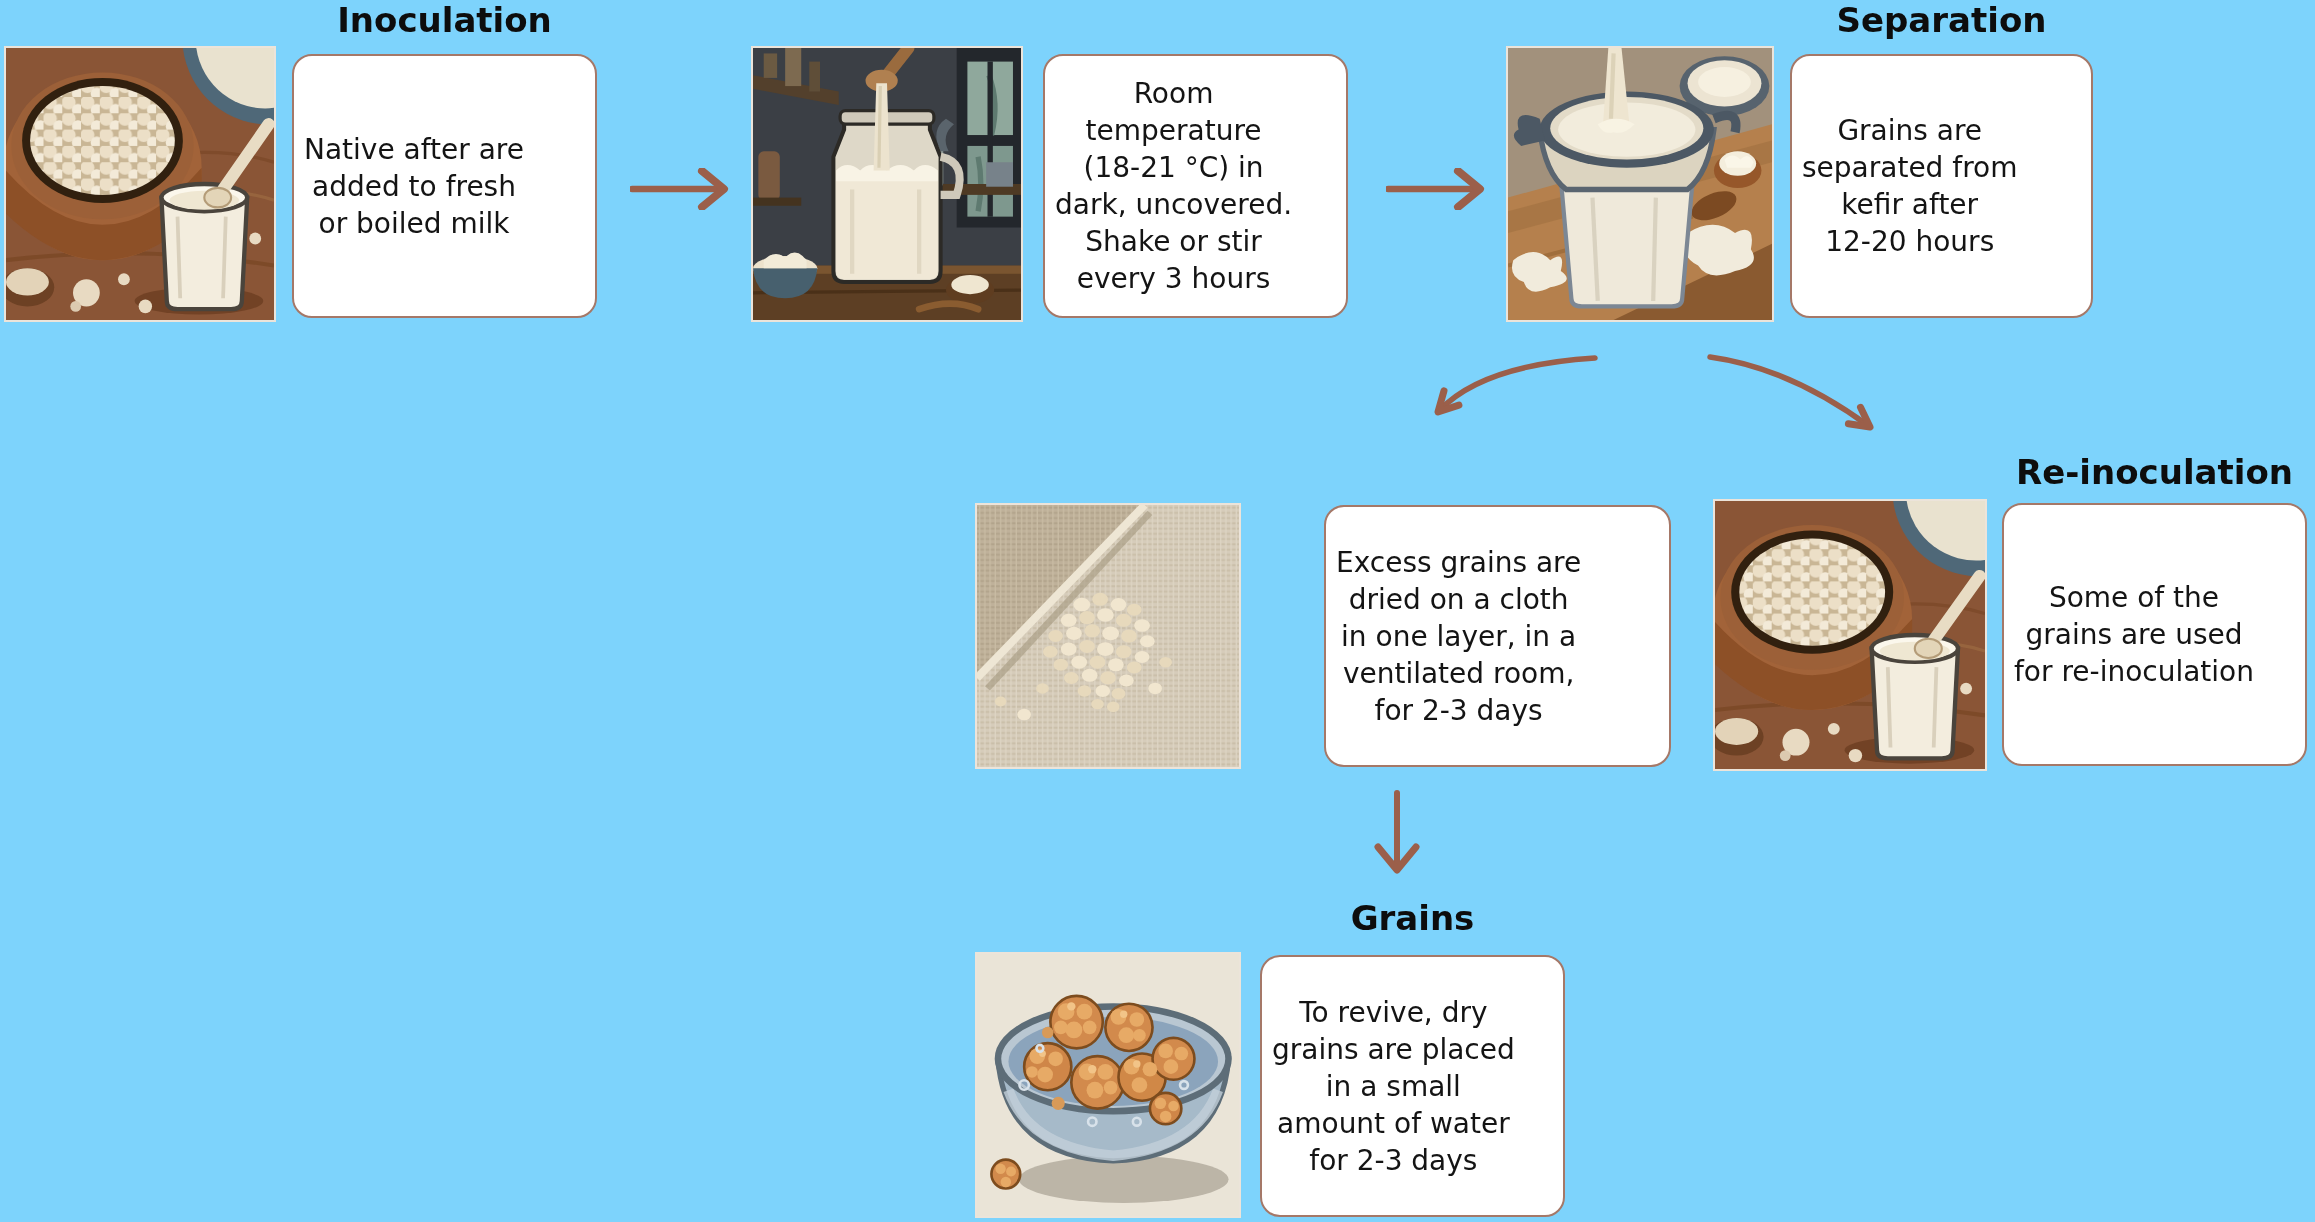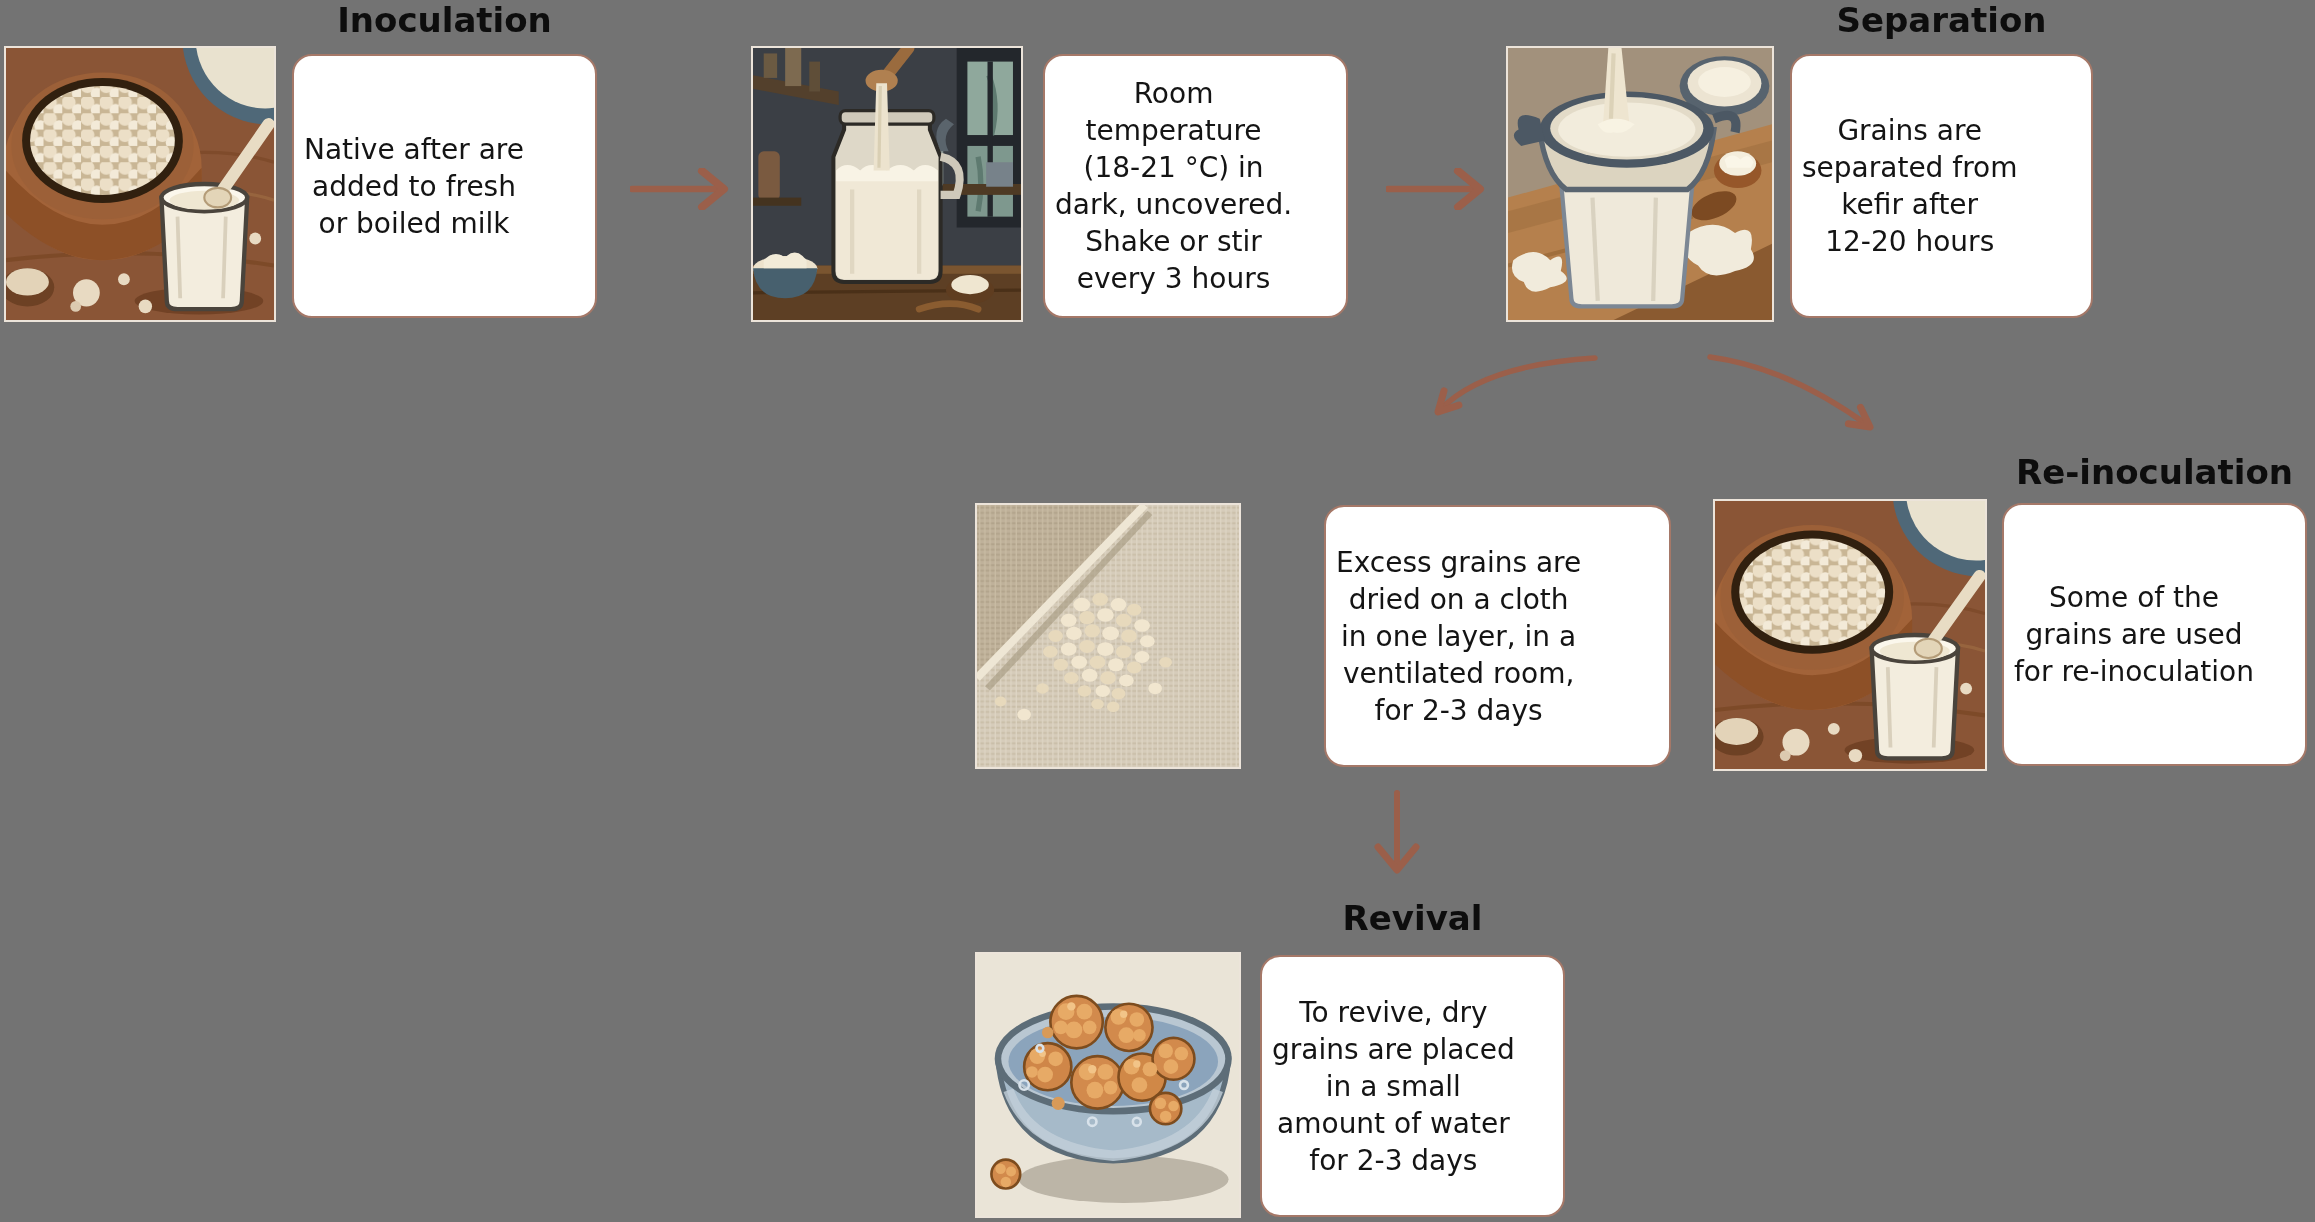--- a/index.html
+++ b/index.html
@@ -1,16 +1,16 @@
 <!DOCTYPE html>
 <html><head>
 <meta charset="utf-8">
 <style>
   html,body{margin:0;padding:0;background:#ffffff;}
-  .fig{position:relative;width:2315px;height:1222px;background:#737373;
+  .fig{position:relative;width:2315px;height:1222px;background:#7dd3fc;
        font-family:"DejaVu Sans","Liberation Sans",sans-serif;overflow:hidden;}
   .title{position:absolute;text-align:center;font-weight:bold;font-size:34px;
          color:#0d0d0d;letter-spacing:0;}
   .box{position:absolute;background:#ffffff;border:2px solid #a57868;border-radius:20px;
        display:flex;align-items:center;justify-content:flex-start;box-sizing:border-box;}
   .txt{white-space:pre-line;text-align:center;font-size:28px;line-height:37px;
        color:#141414;padding:8px 10px;}
   .img{position:absolute;box-sizing:border-box;border:2px solid #ece4da;background:#d8cfc2;}
   .img svg{display:block;width:100%;height:100%;}
   .arrow{position:absolute;}
@@ -339,21 +339,21 @@
     <div class="txt">Some of the
 grains are used
 for re-inoculation</div>
   </div>
 
   <svg class="arrow" style="left:1369px;top:790px" width="56" height="92" viewBox="0 0 56 92">
     <line x1="28" y1="3" x2="28" y2="76" stroke="#9b5f4a" stroke-width="6" stroke-linecap="round"></line>
     <polyline points="9,57 28,80 47,57" fill="none" stroke="#9b5f4a" stroke-width="7" stroke-linecap="round" stroke-linejoin="round"></polyline>
   </svg>
 
-  <div class="title" style="left:1260px;top:898px;width:305px">Revival</div>
+  <div class="title" style="left:1260px;top:898px;width:305px">Grains</div>
   <div class="img" style="left:975px;top:952px;width:266px;height:266px">
     <svg viewBox="0 0 100 100" preserveAspectRatio="none">
         <use href="#ill-revival" xlink:href="#ill-revival"></use>
       </svg>
   </div>
   <div class="box" style="left:1260px;top:955px;width:305px;height:262px">
     <div class="txt">To revive, dry
 grains are placed
 in a small
 amount of water

